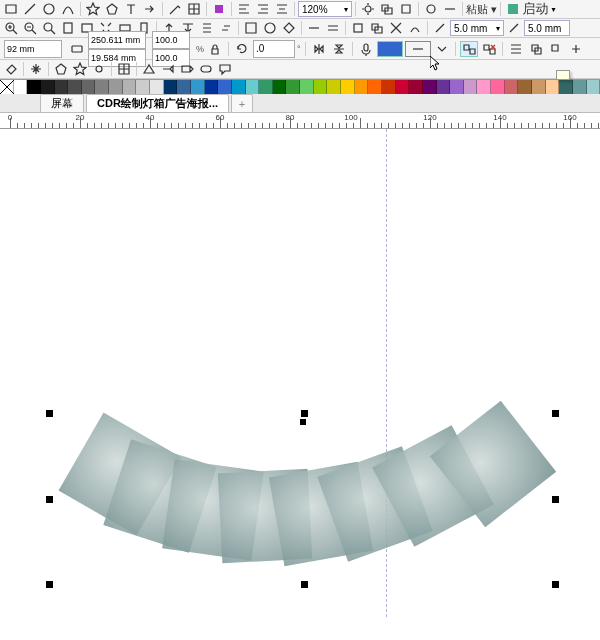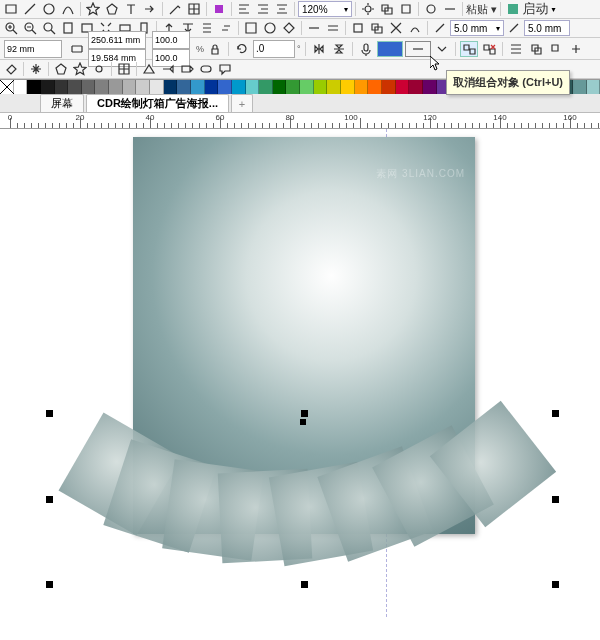--- a/index.html
+++ b/index.html
@@ -615,32 +615,28 @@
     <div class="tick" style="left:563px"></div>
     <div class="tick major" style="left:570px"></div>
     <div class="lbl" style="left:570px">160</div>
     <div class="tick" style="left:577px"></div>
     <div class="tick" style="left:584px"></div>
     <div class="tick" style="left:591px"></div>
     <div class="tick" style="left:598px"></div>
   </div>
 
 <div class="tooltip">
-  <div style="font-weight:bold">取消组合对象 (Ctrl+U)</div>
 </div>
 
 <svg class="cursor-arrow" viewBox="0 0 12 16">
     <path d="M0,0 L0,12 L3,9 L5,14 L7,13 L5,8 L9,8 Z" fill="#fff" stroke="#000" stroke-width="1"></path>
   </svg>
 
 <div class="canvas-area">
   <div class="guide" style="left:386px"></div>
-  <div class="page">
-    <div class="watermark">素网 3LIAN.COM</div>
-  </div>
   <div id="squares">
       <div class="square" style="left:75px;top:300px;transform:rotate(30deg)"></div>
       <div class="square" style="left:115px;top:322px;transform:rotate(18deg)"></div>
       <div class="square" style="left:168px;top:336px;transform:rotate(8deg)"></div>
       <div class="square" style="left:220px;top:342px;transform:rotate(-3deg)"></div>
       <div class="square" style="left:276px;top:340px;transform:rotate(-10deg)"></div>
       <div class="square" style="left:330px;top:330px;transform:rotate(-20deg)"></div>
       <div class="square" style="left:388px;top:312px;transform:rotate(-28deg)"></div>
       <div class="square" style="left:448px;top:290px;transform:rotate(-38deg)"></div>
     </div>

